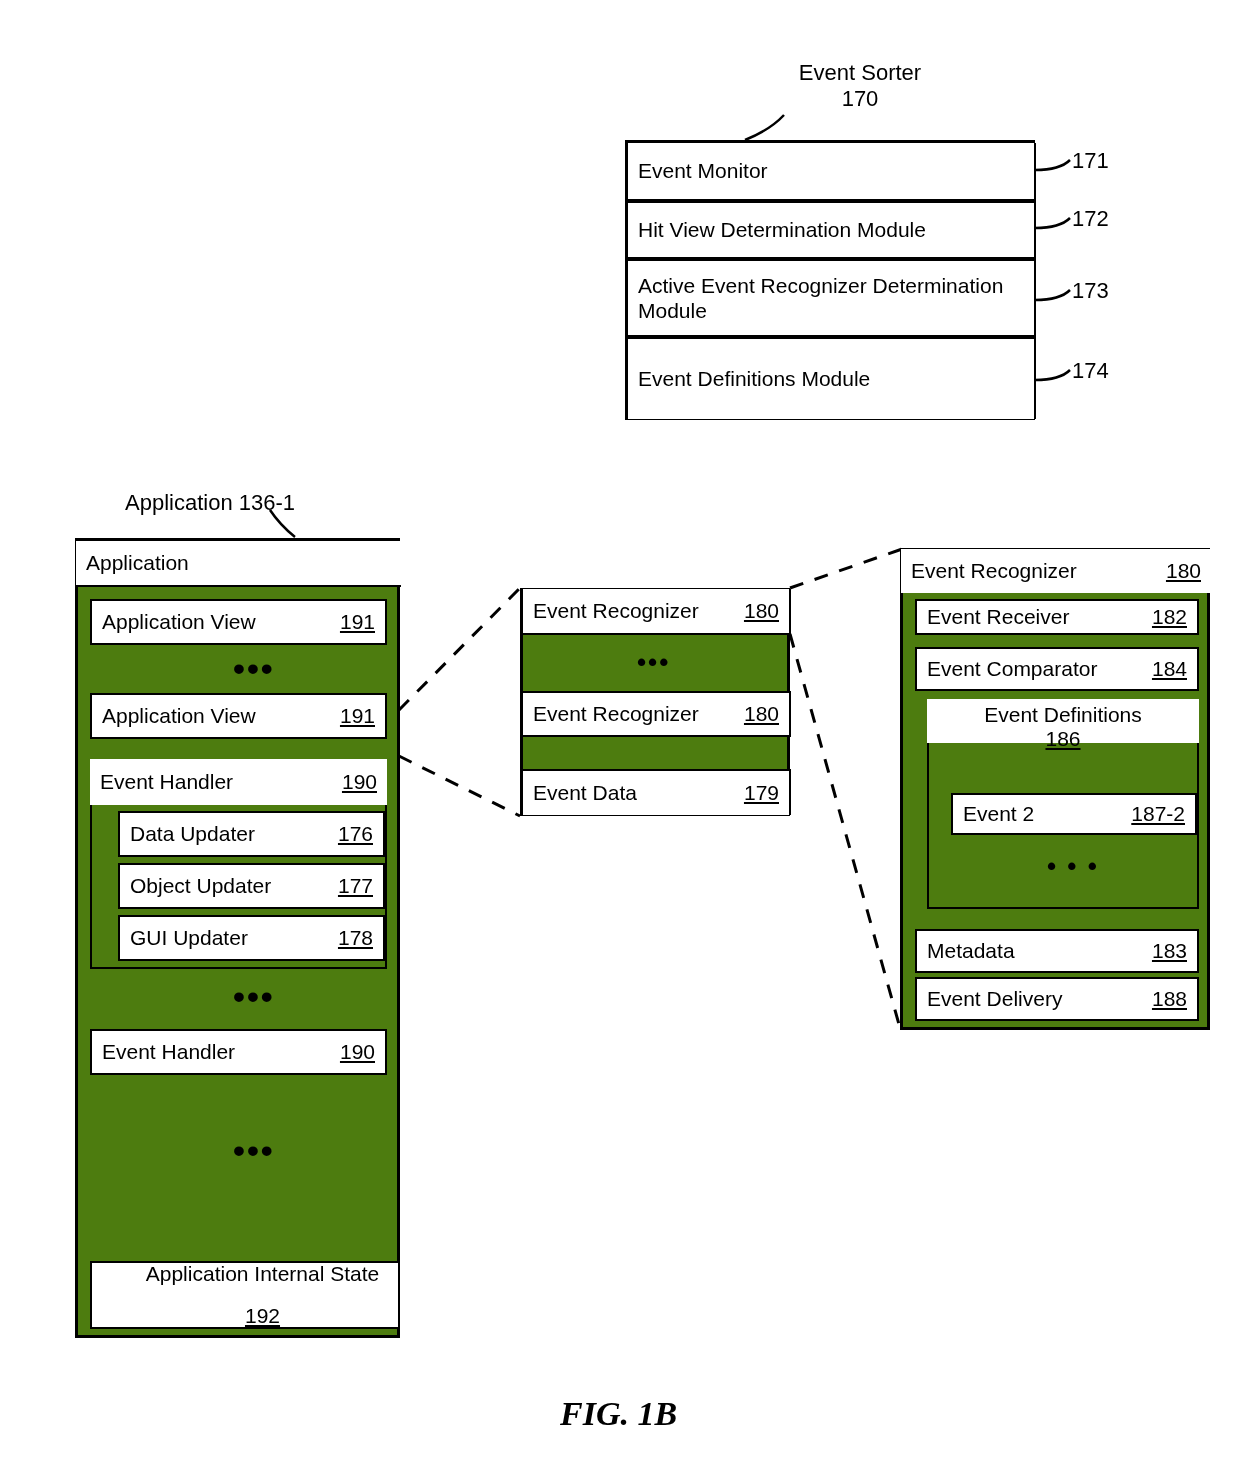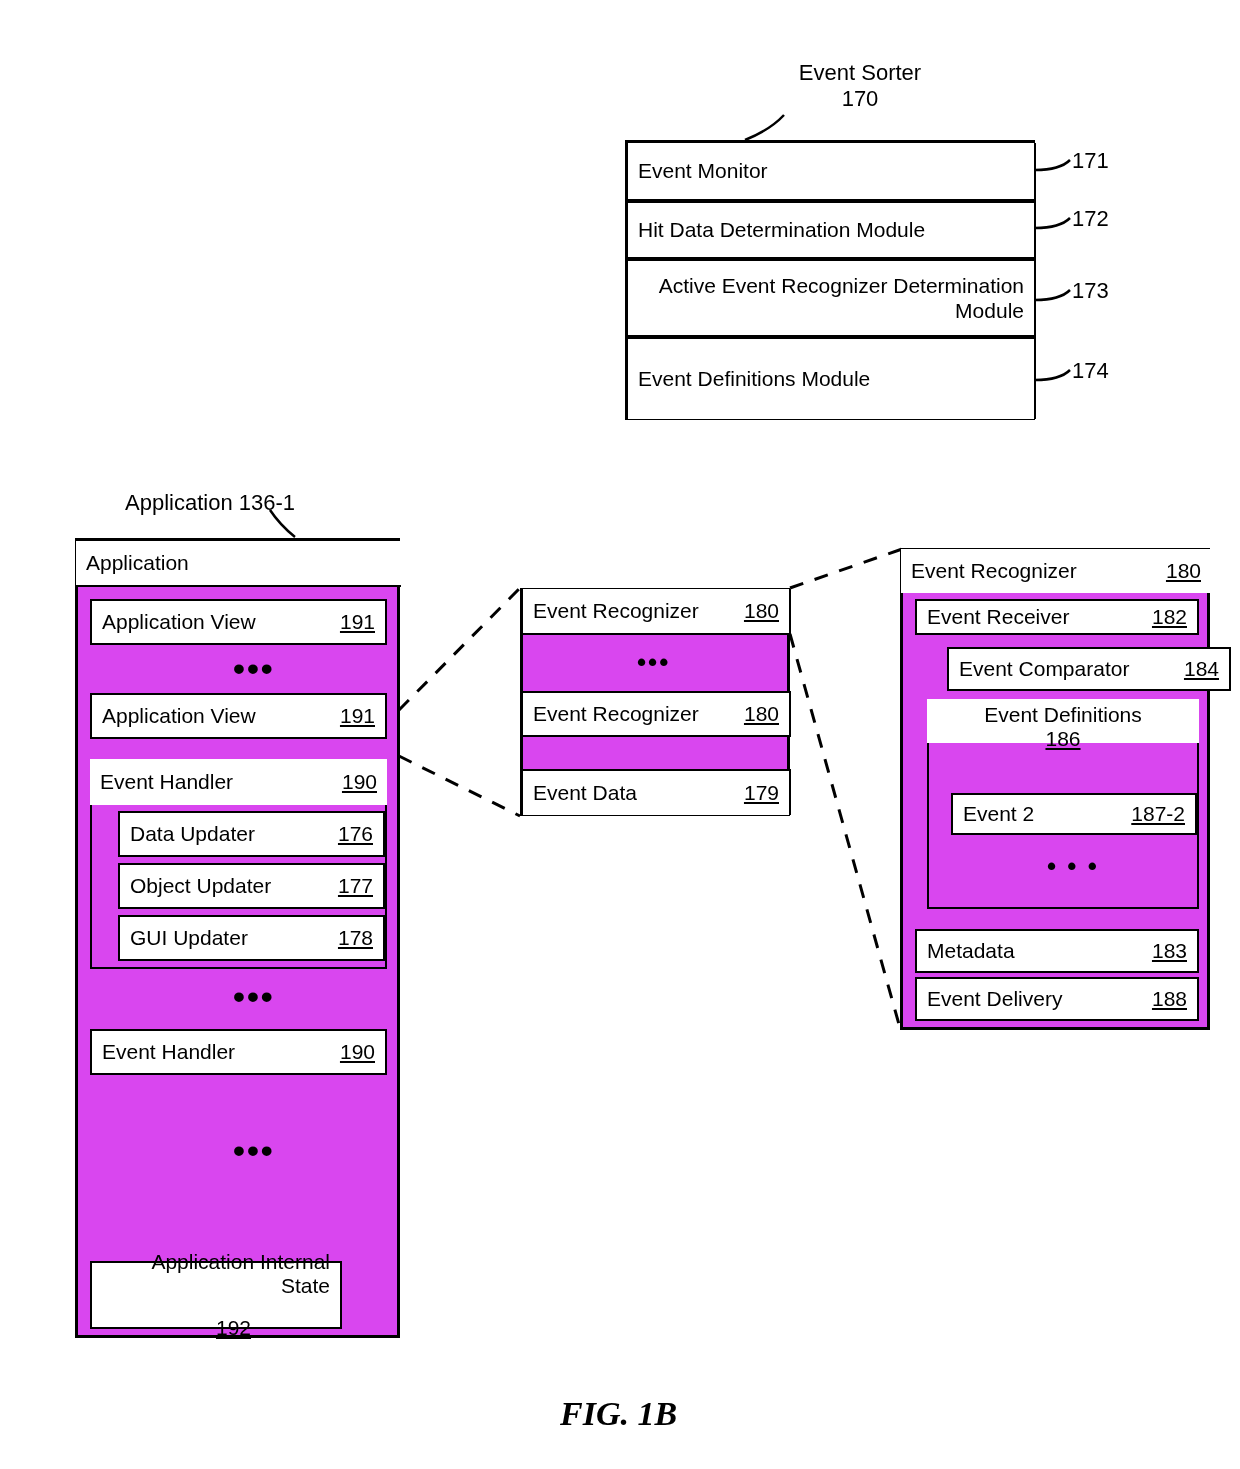--- a/index.html
+++ b/index.html
@@ -10,23 +10,22 @@
     color: #000;
   }
   .canvas {
     position: relative;
     width: 1240px;
     height: 1469px;
   }
   .box {
     position: absolute;
     border: 3px solid #000;
-    background: #d946ef;
+    background: #4d7c0f;
     box-sizing: border-box;
-    text-align: right;
   }
   .row {
     position: absolute;
     border: 2px solid #000;
     box-sizing: border-box;
     display: flex;
     align-items: center;
     justify-content: space-between;
     padding: 4px 10px;
     font-size: 21px;
@@ -79,21 +78,21 @@
   <div class="label labelc" style="left:760px; top:60px;">
     <span>Event Sorter</span><br>
     <span>170</span>
   </div>
 
   <div class="box" style="left:625px; top:140px; width:410px; height:280px;">
     <div class="row" style="left:-2px; top:0px; width:410px; height:58px; border-top:none;">
       <span>Event Monitor</span>
     </div>
     <div class="row" style="left:-2px; top:58px; width:410px; height:58px;">
-      <span>Hit Data Determination Module</span>
+      <span>Hit View Determination Module</span>
     </div>
     <div class="row" style="left:-2px; top:116px; width:410px; height:78px;">
       <span style="line-height:1.2">Active Event Recognizer Determination Module</span>
     </div>
     <div class="row" style="left:-2px; top:194px; width:410px; height:82px; border-bottom:none;">
       <span>Event Definitions Module</span>
     </div>
   </div>
 
   <svg class="overlay" width="1240" height="1469">
@@ -162,21 +161,21 @@
 
     <div class="dots" style="left:155px; top:436px;">•••</div>
 
     <div class="row" style="left:12px; top:488px; width:297px; height:46px;">
       <span>Event Handler</span>
       <span class="num">190</span>
     </div>
 
     <div class="dots" style="left:155px; top:590px;">•••</div>
 
-    <div class="row" style="left:12px; top:720px; width:252px; height:68px; flex-direction:column; justify-content:center; gap:18px;padding-left:45px;">
+    <div class="row" style="left:12px; top:720px; width:310px; height:68px; flex-direction:column; justify-content:center; gap:18px;padding-left:45px;">
       <span>Application Internal State</span>
       <span class="num">192</span>
     </div>
   </div>
 
   <div class="box" style="left:520px; top:588px; width:270px; height:228px;">
     <div class="row" style="left:-2px; top:-2px; width:270px; height:46px; border-top:none;">
       <span>Event Recognizer</span>
       <span class="num">180</span>
     </div>
@@ -193,21 +192,21 @@
 
   <div class="box" style="left:900px; top:548px; width:310px; height:482px;">
     <div class="row" style="left:-2px; top:-2px; width:310px; height:44px; border:none;">
       <span>Event Recognizer</span>
       <span class="num">180</span>
     </div>
     <div class="row" style="left:12px; top:48px; width:284px; height:36px;">
       <span>Event Receiver</span>
       <span class="num">182</span>
     </div>
-    <div class="row" style="left:12px; top:96px; width:284px; height:44px;margin-left:32px;">
+    <div class="row" style="left:12px; top:96px; width:284px; height:44px;">
       <span>Event Comparator</span>
       <span class="num">184</span>
     </div>
 
     <div class="box" style="left:24px; top:148px; width:272px; height:210px; border-width:2px;">
       <div class="row" style="left:-2px; top:-2px; width:272px; height:44px; border:none;flex-direction:column;">
         <span>Event Definitions</span>
         <span class="num">186</span>
       </div>
       <div class="row" style="left:22px; top:92px; width:246px; height:42px;">

